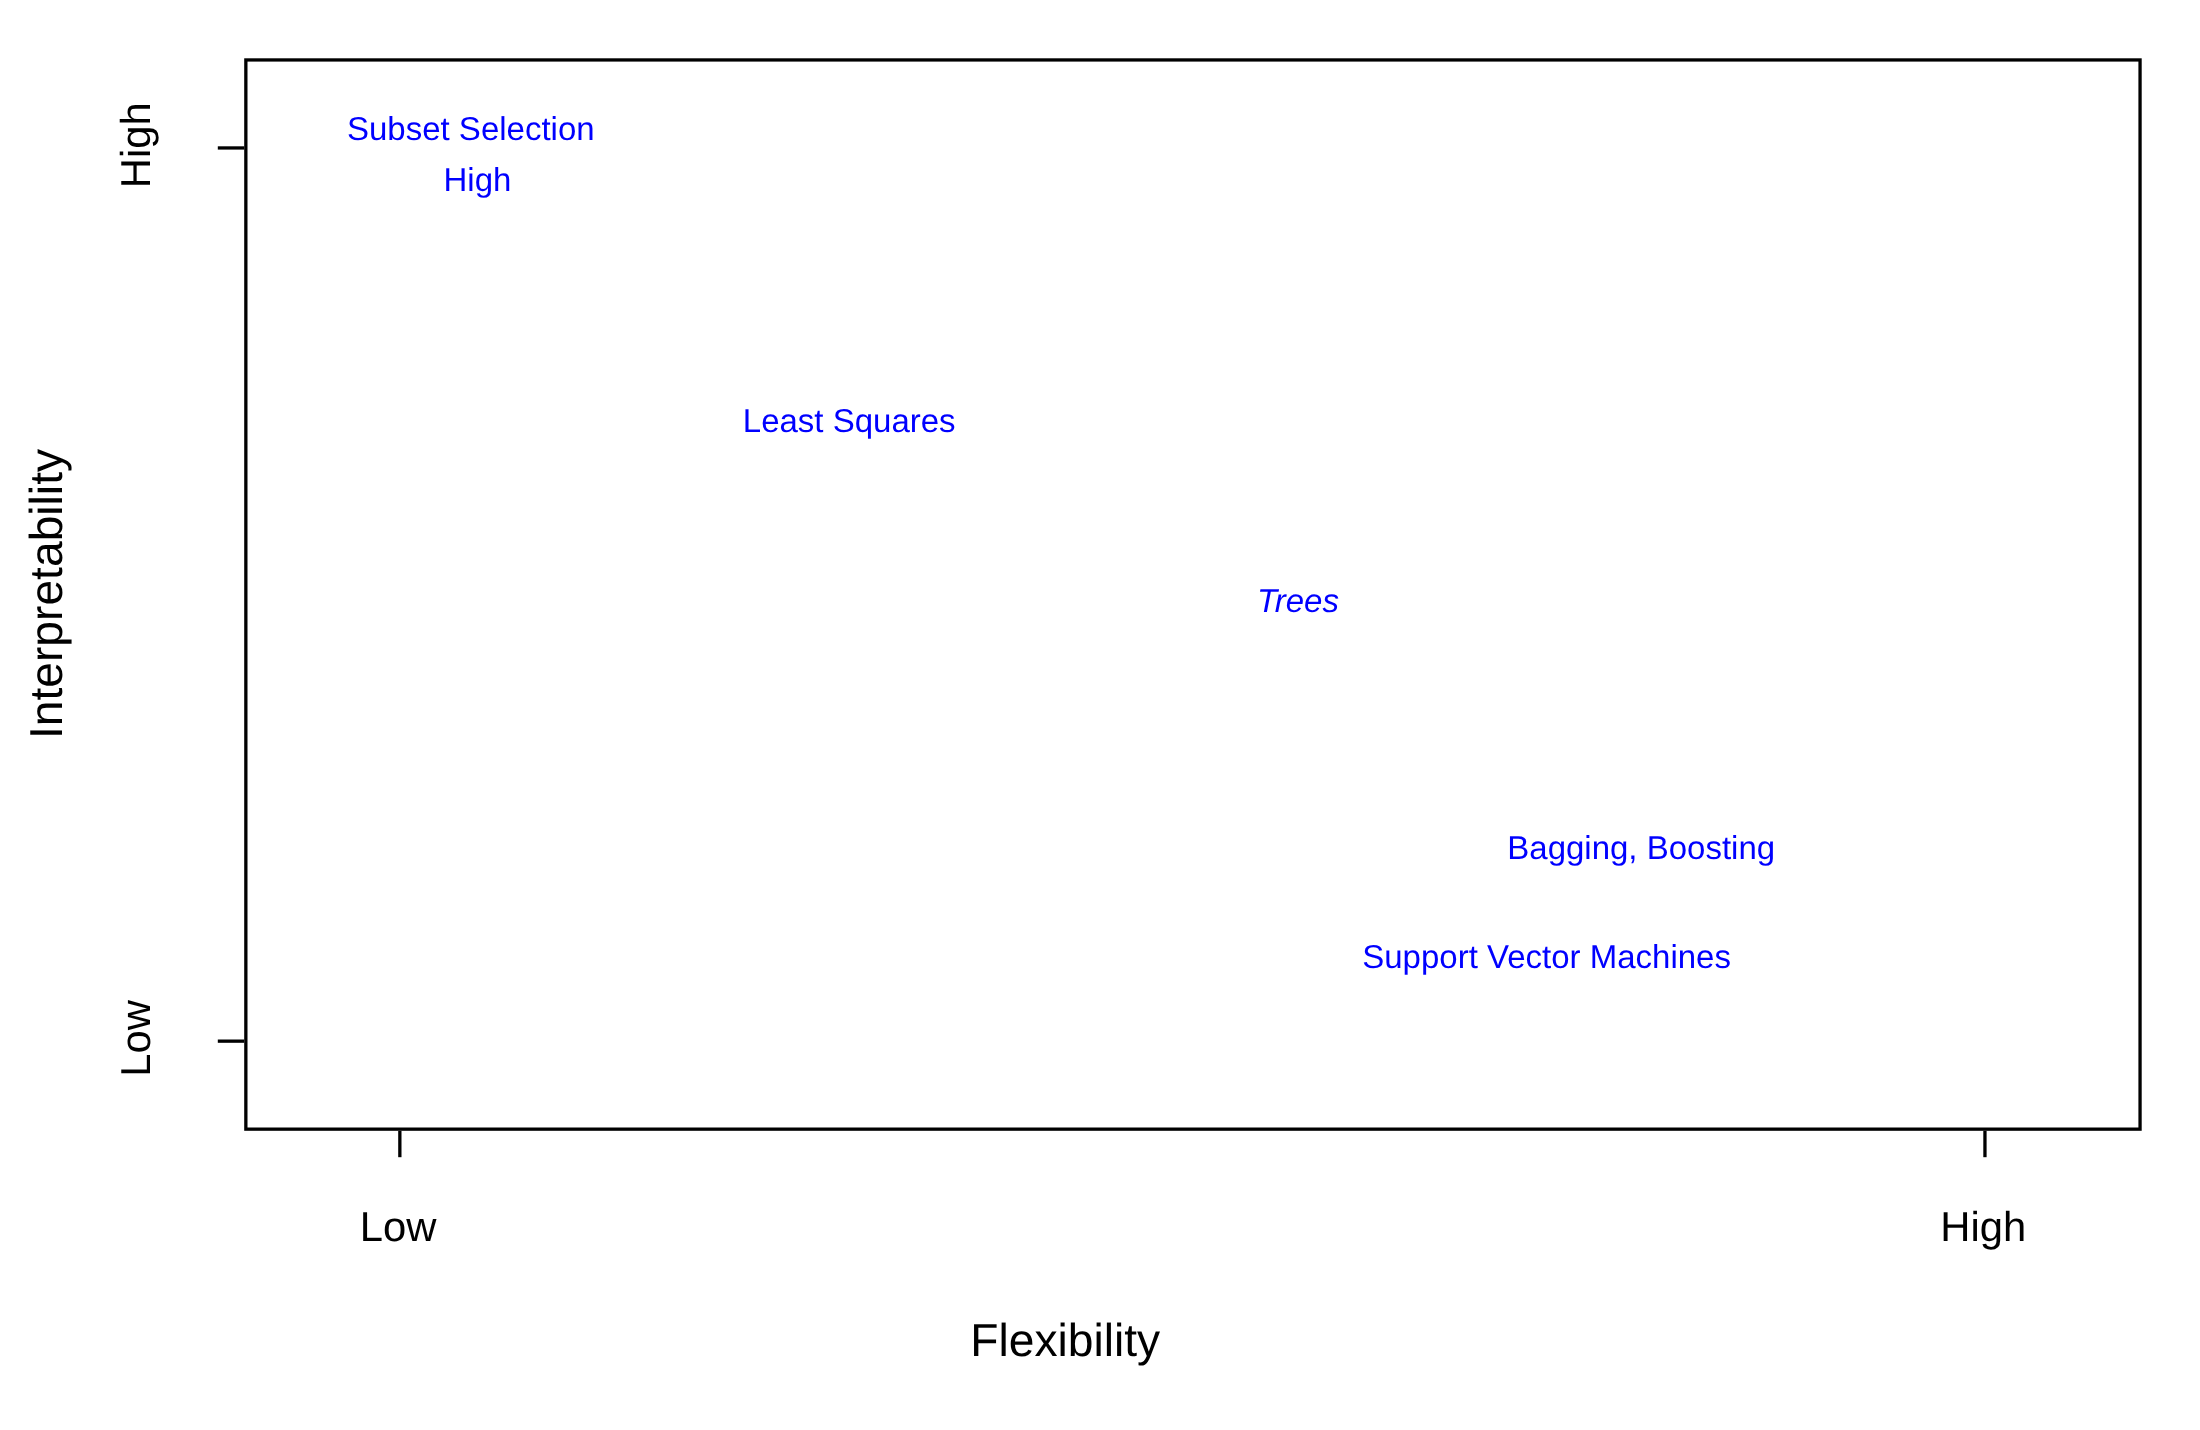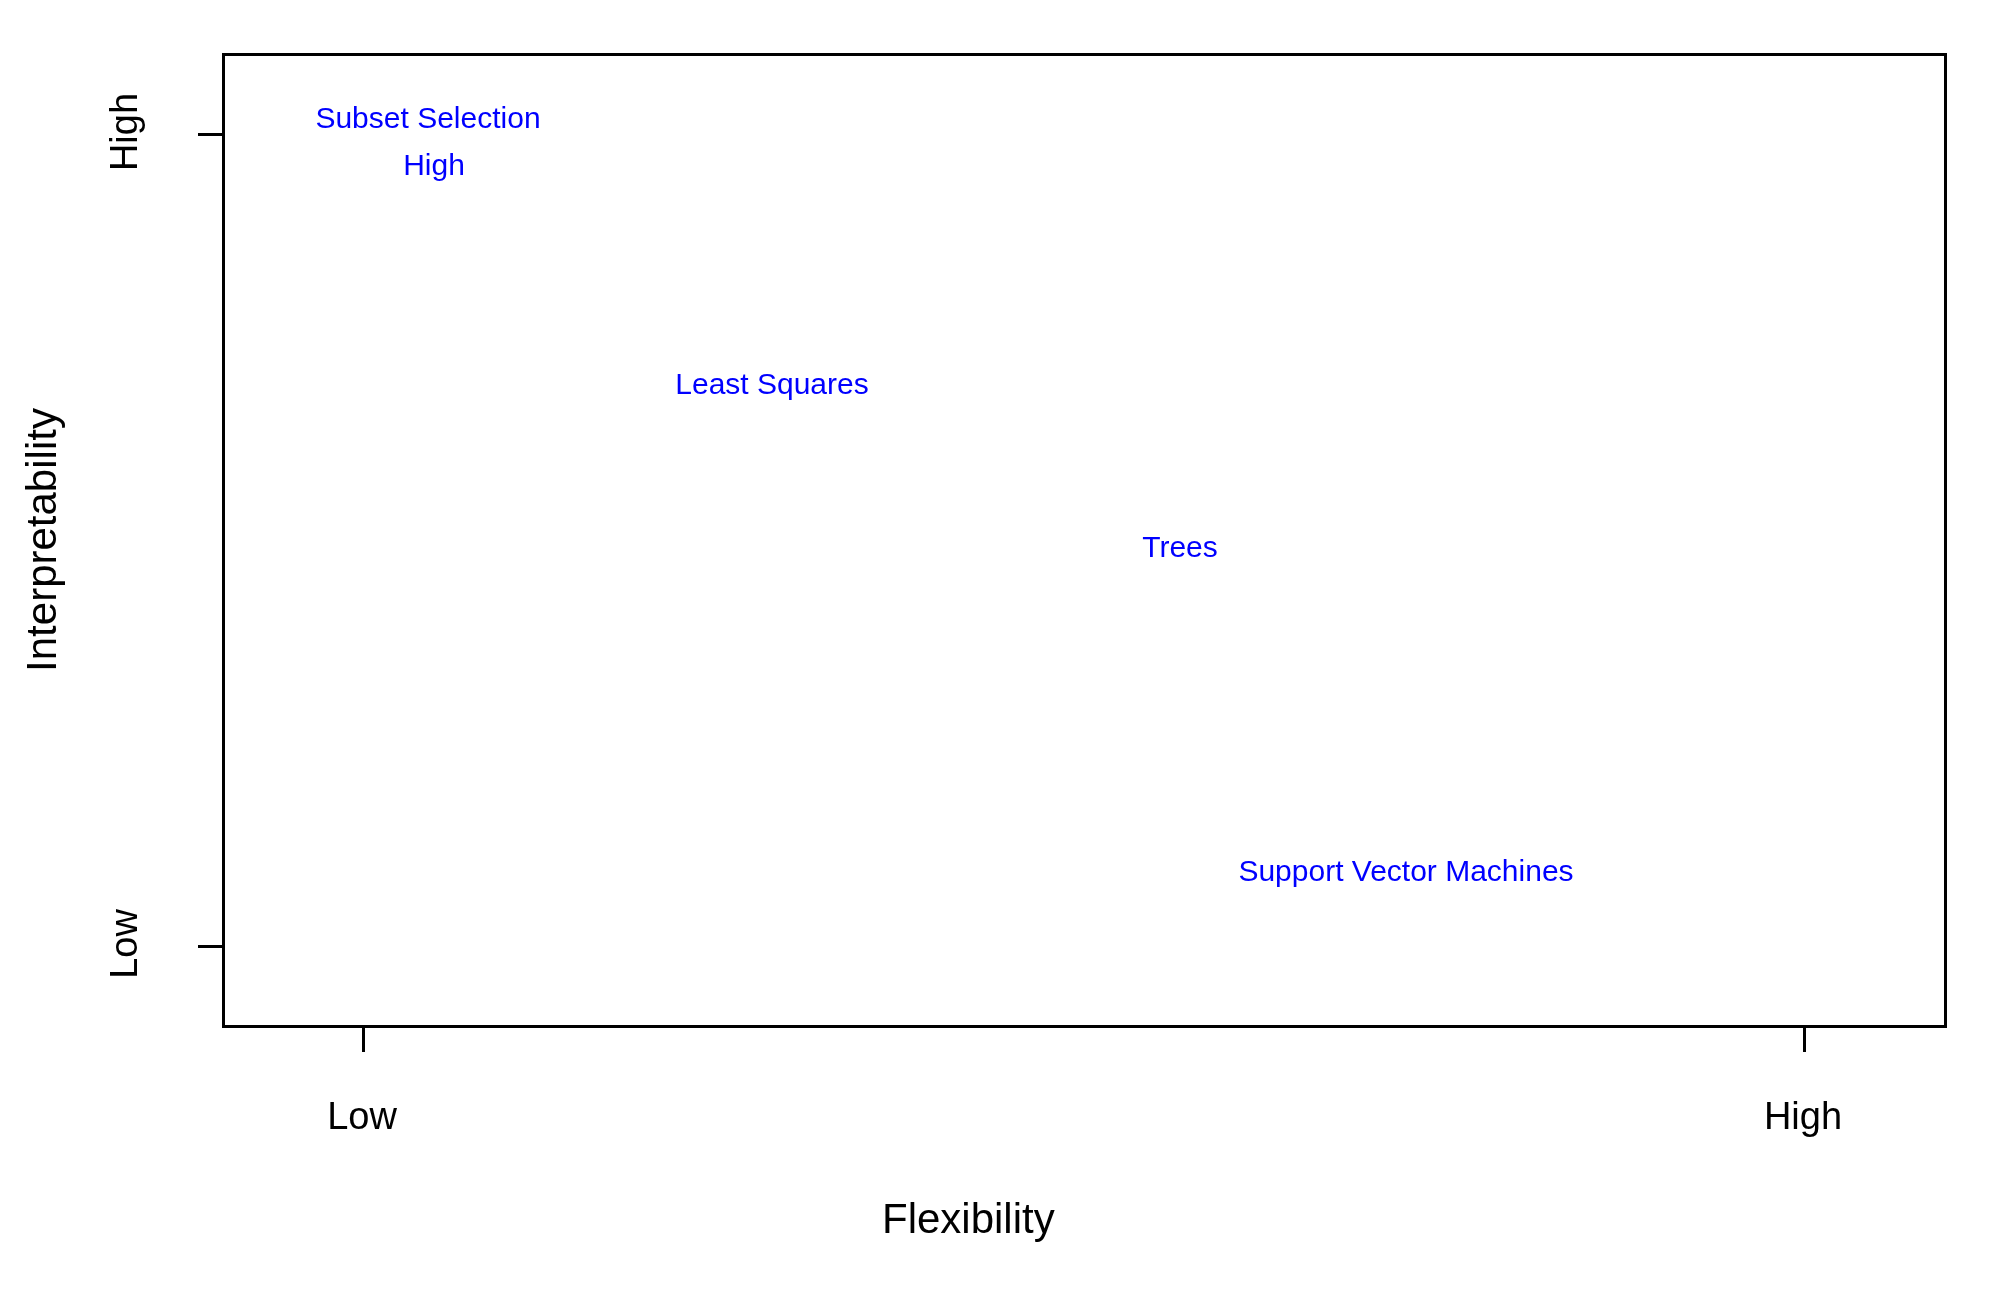--- a/index.html
+++ b/index.html
@@ -111,16 +111,17 @@
 
   <div class="ticklabel ticklabel-x" style="left:262px; top:1097px; width:200px;">Low</div>
   <div class="ticklabel ticklabel-x" style="left:1703px; top:1097px; width:200px;">High</div>
 
   <div class="axis-title" id="y-axis-title" style="left:-158px; top:519px; width:400px;">Interpretability</div>
   <div class="axis-title" id="x-axis-title" style="left:882px; top:1198px; width:400px;">Flexibility</div>
 
   <div class="point-label" style="left:428px; top:118px;">Subset Selection</div>
   <div class="point-label" style="left:434px; top:165px;">High</div>
   <div class="point-label" style="left:772px; top:360px;margin-top:24px;">Least Squares</div>
-  <div class="point-label" style="left:1180px; top:547px;">Trees</div>
+  <div class="point-label" style="left:1180px; top:547px;font-style:italic;">Trees</div>
+  <div class="point-label" style="left:1492px; top:772px;">Bagging, Boosting</div>
   <div class="point-label" style="left:1406px; top:871px;">Support Vector Machines</div>
 
 </div>
 
 </body></html>

